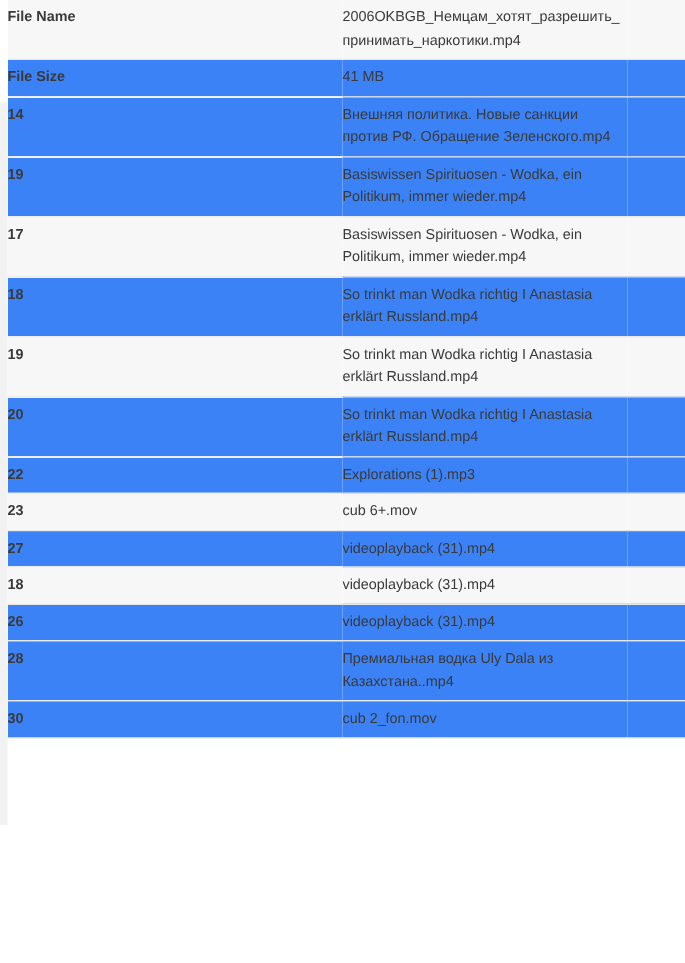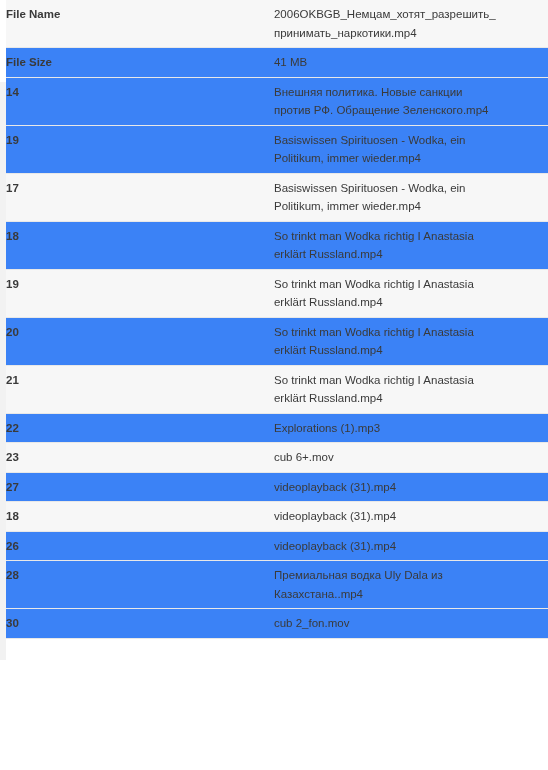--- a/index.html
+++ b/index.html
@@ -128,25 +128,20 @@
         <tr>
           <td class="cell-label num">19</td>
           <td class="cell-value">So trinkt man Wodka richtig I Anastasia erklärt Russland.mp4</td>
           <td class="cell-action"></td>
         </tr>
         <tr class="alt">
           <td class="cell-label num">20</td>
           <td class="cell-value">So trinkt man Wodka richtig I Anastasia erklärt Russland.mp4</td>
           <td class="cell-action"></td>
         </tr>
-        <tr>
-          <td class="cell-label num">21</td>
-          <td class="cell-value">So trinkt man Wodka richtig I Anastasia erklärt Russland.mp4</td>
-          <td class="cell-action"></td>
-        </tr>
         <tr class="alt">
           <td class="cell-label num">22</td>
           <td class="cell-value">Explorations (1).mp3</td>
           <td class="cell-action"></td>
         </tr>
         <tr>
           <td class="cell-label num">23</td>
           <td class="cell-value">cub 6+.mov</td>
           <td class="cell-action"></td>
         </tr>

